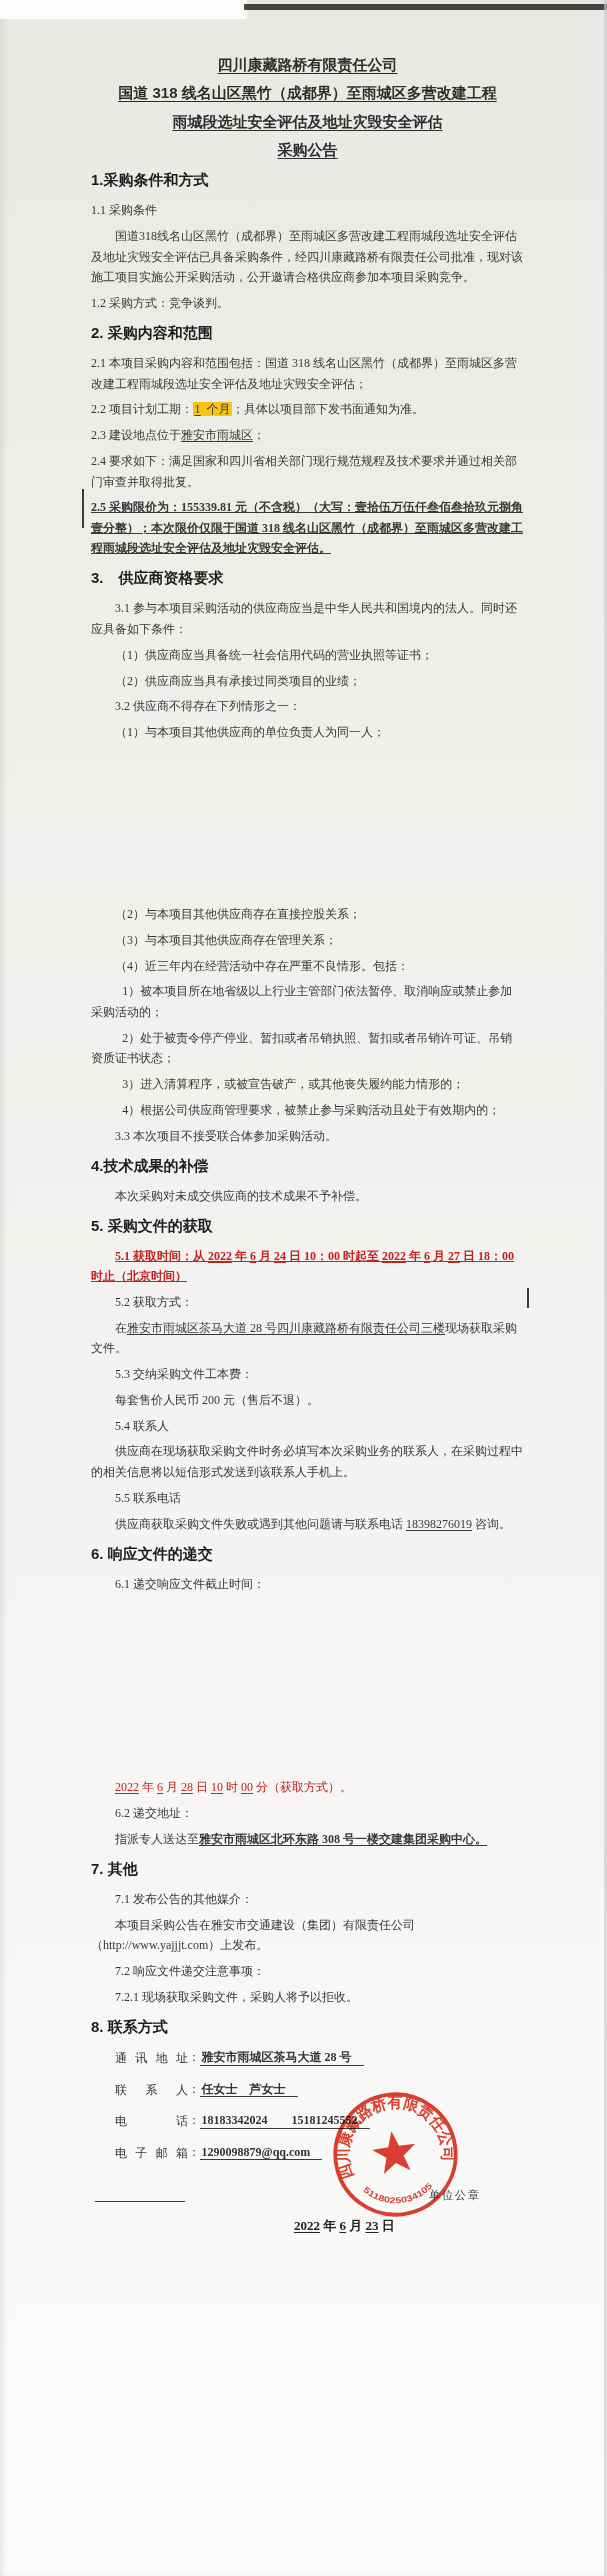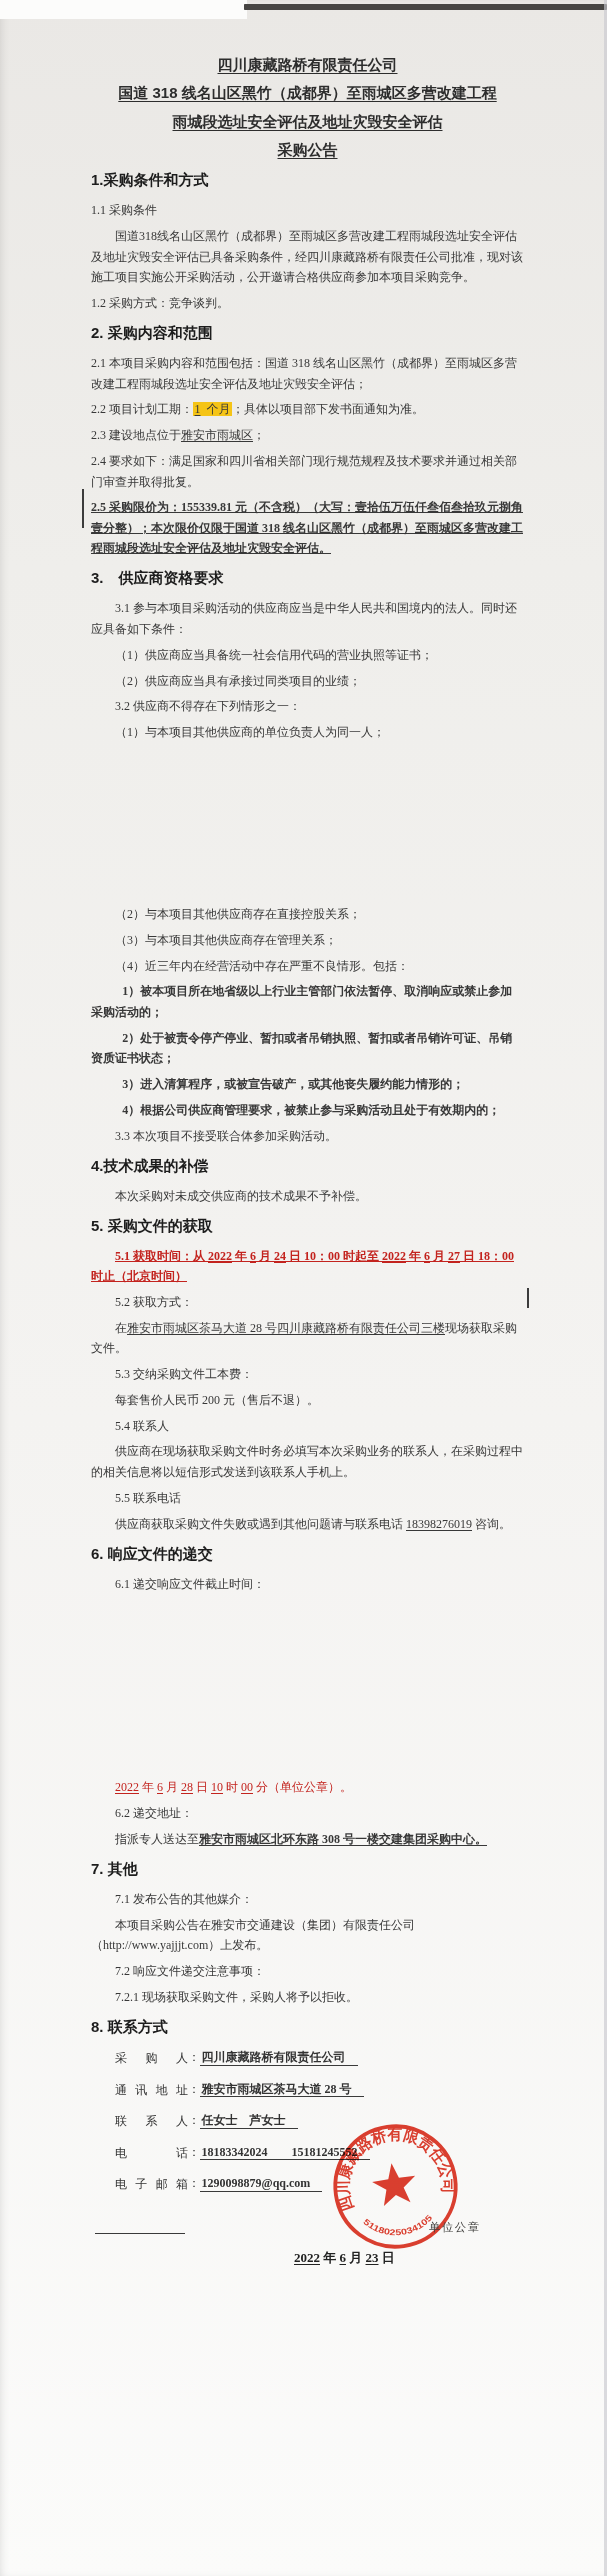--- a/index.html
+++ b/index.html
@@ -15,21 +15,21 @@
     text-align:center;font-family:"Liberation Sans",sans-serif;font-weight:600;
     font-size:15px;line-height:23px;margin:0 0 5.3px;color:#2d2d2d;
     text-decoration:underline;text-underline-offset:3px;text-decoration-thickness:1.1px;
   }
   .heading{
     font-family:"Liberation Sans",sans-serif;font-weight:700;font-size:15px;
     line-height:23px;margin:7.6px 0 9px;color:#1d1d1d;
   }
   .para{font-size:12px;line-height:20.5px;margin:0 0 5.3px;color:#383838;}
   .para.ti{text-indent:2em;}
-  .para.t2{text-indent:2.6em;font-weight:bold;}
+  .para.t2{text-indent:2.6em;}
   .para.bold{font-weight:700;text-decoration:underline;}
   .para.red{color:#c3231e;}
   .seg.u{text-decoration:underline;text-underline-offset:2.3px;text-decoration-thickness:1.1px;}
   .seg.b{font-weight:700;}
   .seg.hl{background:#f5c416;padding:0 1.5px;}
   .contact{font-size:12px;line-height:20.5px;margin:0 0 10px 2em;color:#333;}
   .clabel{display:inline-block;width:73px;text-align:justify;text-align-last:justify;vertical-align:bottom;}
   .cvalue{font-weight:600;border-bottom:1.1px solid #3a3a3a;padding:0 12px 0.8px 1.5px;}
   .spacer{width:100%;}
   .seal-area{position:relative;height:205px;margin-top:-90px;}
@@ -95,30 +95,29 @@
         <div class="para ti"><span class="seg">在</span><span class="seg u">雅安市雨城区茶马大道 28 号四川康藏路桥有限责任公司三楼</span><span class="seg">现场获取采购文件。</span></div>
         <div class="para ti"><span class="seg">5.3 交纳采购文件工本费：</span></div>
         <div class="para ti"><span class="seg">每套售价人民币 200 元（售后不退）。</span></div>
         <div class="para ti"><span class="seg">5.4 联系人</span></div>
         <div class="para ti"><span class="seg">供应商在现场获取采购文件时务必填写本次采购业务的联系人，在采购过程中的相关信息将以短信形式发送到该联系人手机上。</span></div>
         <div class="para ti"><span class="seg">5.5 联系电话</span></div>
         <div class="para ti"><span class="seg">供应商获取采购文件失败或遇到其他问题请与联系电话 </span><span class="seg u">18398276019</span><span class="seg"> 咨询。</span></div>
         <div class="heading"><span class="seg">6. 响应文件的递交</span></div>
         <div class="para ti"><span class="seg">6.1 递交响应文件截止时间：</span></div>
         <div class="spacer" style="height: 178px;"></div>
-        <div class="para ti red"><span class="seg u">2022</span><span class="seg"> 年 </span><span class="seg u">6</span><span class="seg"> 月 </span><span class="seg u">28</span><span class="seg"> 日 </span><span class="seg u">10</span><span class="seg"> 时 </span><span class="seg u">00</span><span class="seg"> 分（单位公章）。</span></div>
+        <div class="para ti red"><span class="seg u">2022</span><span class="seg"> 年 </span><span class="seg u">6</span><span class="seg"> 月 </span><span class="seg u">28</span><span class="seg"> 日 </span><span class="seg u">10</span><span class="seg"> 时 </span><span class="seg u">00</span><span class="seg"> 分（获取方式）。</span></div>
         <div class="para ti"><span class="seg">6.2 递交地址：</span></div>
         <div class="para ti"><span class="seg">指派专人送达至</span><span class="seg u b">雅安市雨城区北环东路 308 号一楼交建集团采购中心。</span></div>
         <div class="heading"><span class="seg">7. 其他</span></div>
         <div class="para ti"><span class="seg">7.1 发布公告的其他媒介：</span></div>
         <div class="para ti"><span class="seg">本项目采购公告在雅安市交通建设（集团）有限责任公司（http://www.yajjjt.com）上发布。</span></div>
         <div class="para ti"><span class="seg">7.2 响应文件递交注意事项：</span></div>
         <div class="para ti"><span class="seg">7.2.1 现场获取采购文件，采购人将予以拒收。</span></div>
         <div class="heading"><span class="seg">8. 联系方式</span></div>
-        <div class="contact"><span class="clabel">采 购 人</span><span>：</span><span class="cvalue">四川康藏路桥有限责任公司</span></div>
         <div class="contact"><span class="clabel">通讯地址</span><span>：</span><span class="cvalue">雅安市雨城区茶马大道 28 号</span></div>
         <div class="contact"><span class="clabel">联 系 人</span><span>：</span><span class="cvalue">任女士　芦女士</span></div>
         <div class="contact"><span class="clabel">电 话</span><span>：</span><span class="cvalue">18183342024　　15181245552</span></div>
         <div class="contact"><span class="clabel">电子邮箱</span><span>：</span><span class="cvalue">1290098879@qq.com</span></div>
       </div>
 
     <div class="seal-area">
       <svg class="seal-svg" width="131" height="131" viewBox="0 0 172 172">
         <g transform="rotate(-8 86 86)" fill="#dd2f1e">
           <circle cx="86" cy="86" r="79" fill="none" stroke="#dd2f1e" stroke-width="5"></circle>

